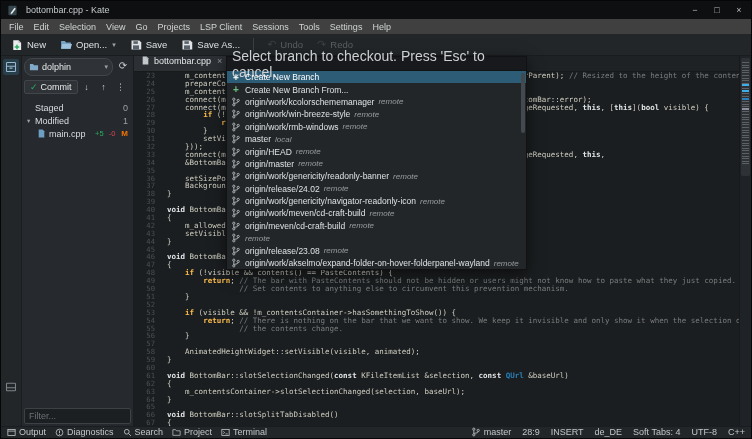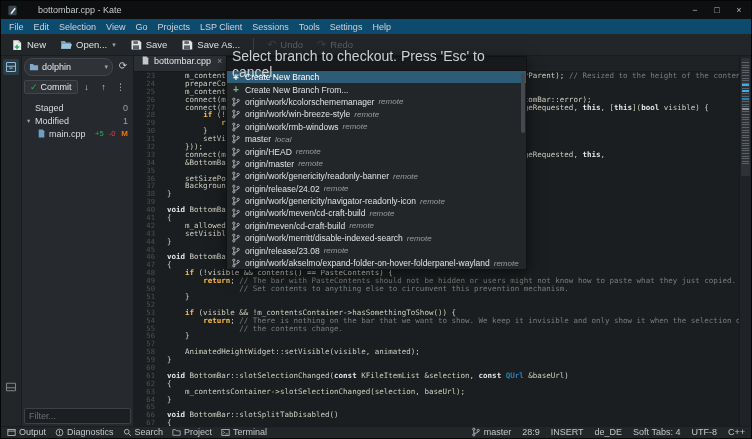--- a/index.html
+++ b/index.html
@@ -1,27 +1,27 @@
 <!DOCTYPE html>
 <html><head>
 <meta charset="utf-8">
 <style>
   *{margin:0;padding:0;box-sizing:border-box}
   html,body{background:#000}
   #window{position:relative;width:752px;height:439px;background:#1b1e20;overflow:hidden;
     font-family:"Liberation Sans",sans-serif;color:#d4d7d8;border:1px solid #050607}
 
   
-  .titlebar{height:18px;background:#0d0f11;display:flex;align-items:center;padding:0 6px;gap:20px}
+  .titlebar{height:18px;background:#0d0f11;display:flex;align-items:center;padding:0 6px;gap:8px}
   .title-text{font-size:9px;color:#c6cacc}
   .win-controls{margin-left:auto;display:flex;gap:10px}
   .winbtn{font-size:9px;color:#b7bbbd;width:12px;text-align:center;cursor:default}
 
   
-  .menubar{height:15px;background:#0c4a6e;display:flex;align-items:center;padding:0 3px}
+  .menubar{height:15px;background:#404040;display:flex;align-items:center;padding:0 3px}
   .menu-item{font-size:9px;padding:0 5px;color:#cfd3d4;cursor:default}
 
   
   .toolbar{height:22px;background:#232629;display:flex;align-items:center;padding:0 4px;gap:2px;border-bottom:1px solid #1a1d1f}
   .tb-btn{display:flex;align-items:center;gap:4px;font-size:9.5px;color:#dde0e1;padding:2px 6px;border-radius:2px}
   .tb-btn.disabled{color:#5a5f63}
   .tb-btn.disabled .icon{opacity:.45}
   .tb-sep{width:1px;height:14px;background:#3a3f43;margin:0 5px}
   .tb-chev{font-size:7px;color:#9da1a4;margin-left:1px}
 
@@ -598,21 +598,20 @@
           <span class="icon">
             <svg width="10" height="10" viewBox="0 0 16 16">
               <g fill="none" stroke="#b9bec1" stroke-width="1.4">
                 <circle cx="4.5" cy="3.5" r="1.8"></circle>
                 <circle cx="4.5" cy="12.5" r="1.8"></circle>
                 <circle cx="11.5" cy="5.5" r="1.8"></circle>
                 <path d="M4.5 5.3v5.4M11.5 7.3c0 3-7 2.2-7 3.4"></path>
               </g>
             </svg>
           </span>
-          <span>origin/work/merritt/disable-indexed-search</span>
           <span class="tag">remote</span>
         </div>
         <div class="popup-item">
           <span class="icon">
             <svg width="10" height="10" viewBox="0 0 16 16">
               <g fill="none" stroke="#b9bec1" stroke-width="1.4">
                 <circle cx="4.5" cy="3.5" r="1.8"></circle>
                 <circle cx="4.5" cy="12.5" r="1.8"></circle>
                 <circle cx="11.5" cy="5.5" r="1.8"></circle>
                 <path d="M4.5 5.3v5.4M11.5 7.3c0 3-7 2.2-7 3.4"></path>

